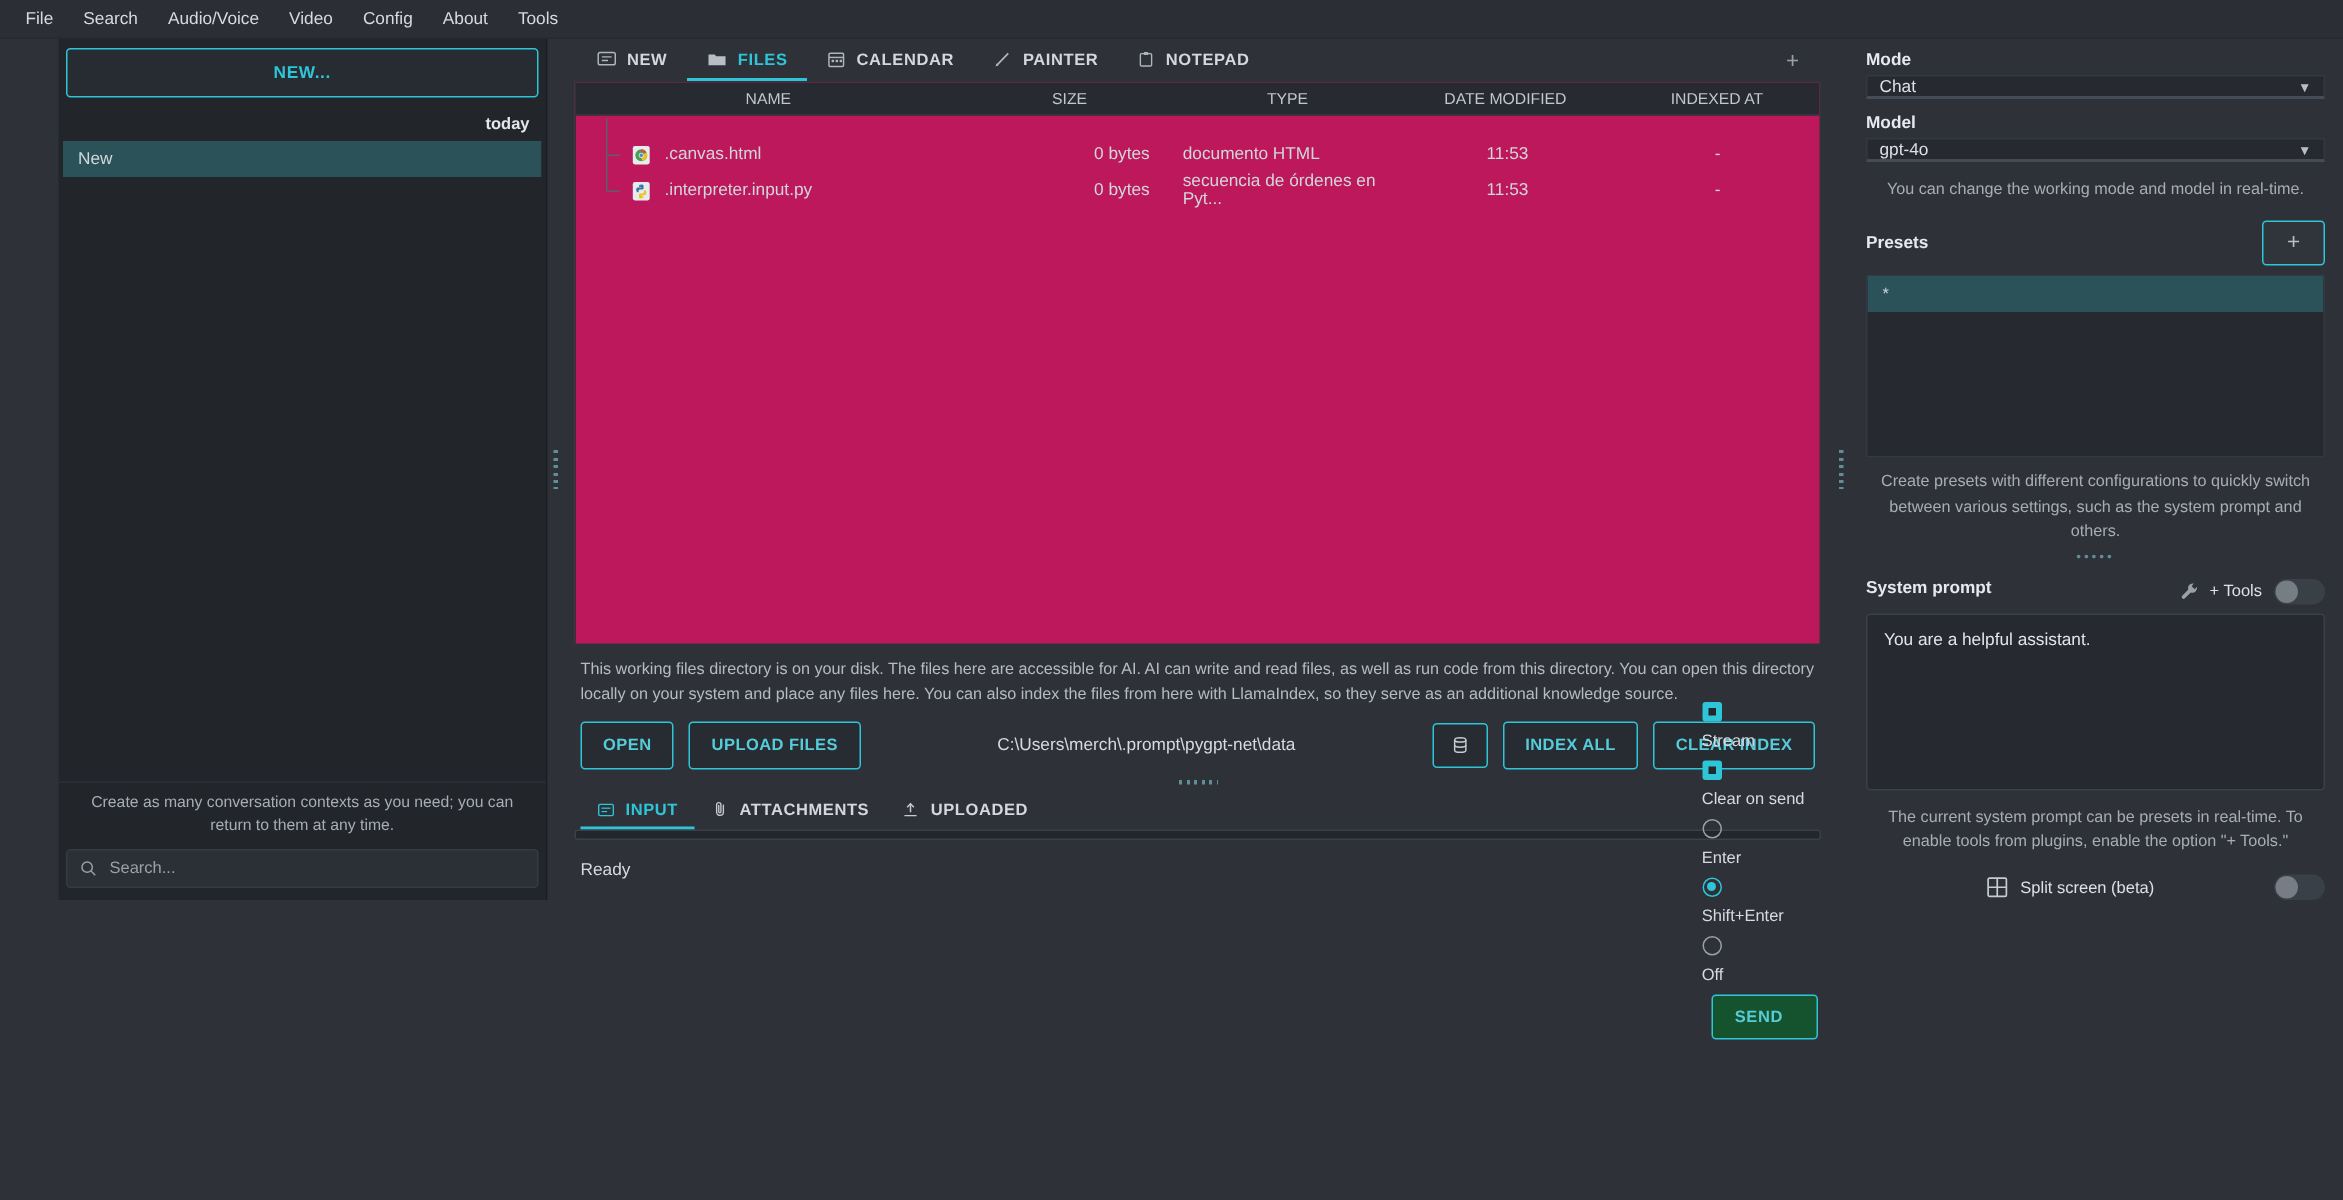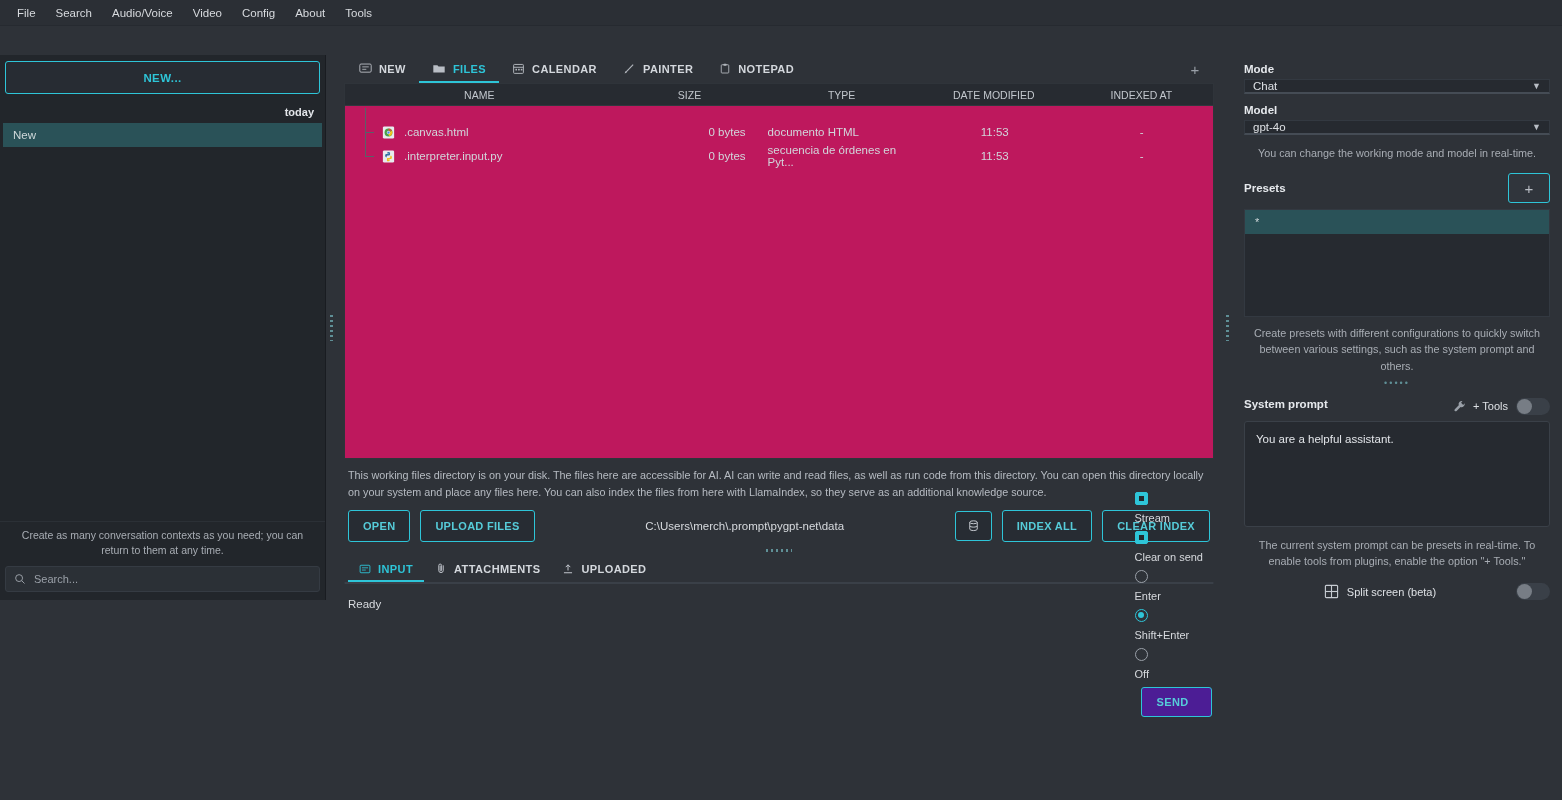--- a/index.html
+++ b/index.html
@@ -3,37 +3,37 @@
 <meta charset="utf-8">
 <style>
   * { box-sizing: border-box; margin: 0; padding: 0; }
   html, body {
     width: 1562px; height: 800px;
     background: #2e3238;
     font-family: "Liberation Sans", sans-serif;
     color: #d7dade;
     overflow: hidden;
   }
-  .app { display: flex; flex-direction: column; width: 1562px; height: 600px; gap: 29px; }
+  .app { display: flex; flex-direction: column; width: 1562px; height: 600px; }
 
   
   .menubar {
     height: 26px; flex: 0 0 26px;
     background: #2b2f35;
     display: flex; align-items: center;
     padding-left: 8px; gap: 2px;
     border-bottom: 1px solid #262a30;
   }
   .menu-item {
     font-size: 11.5px; color: #d7dade;
     padding: 4px 9px; border-radius: 2px; cursor: default;
   }
 
   
-  .body { flex: 1; display: flex; min-height: 0; }
+  .body { flex: 1; display: flex; min-height: 0; padding-left: 39px; }
 
   
   .sidebar {
     width: 326px; flex: 0 0 326px;
     background: #22262b;
     display: flex; flex-direction: column;
     border-right: 1px solid #191c21;
   }
   .new-btn {
     margin: 6px 5px 4px 5px;
@@ -192,21 +192,21 @@
   .chk i { width: 5px; height: 5px; background: #23272c; display: block; }
   .radio {
     width: 13px; height: 13px; border-radius: 50%;
     border: 1.5px solid #9aa0a8; display: flex;
     align-items: center; justify-content: center;
   }
   .radio.on { border-color: #2ec5d8; }
   .radio.on i { width: 6px; height: 6px; border-radius: 50%; background: #2ec5d8; display: block; }
   .ctl-label { font-size: 11px; color: #d7dade; margin-right: 9px; }
   .send-btn {
-    border: 1px solid #2ec5d8; border-radius: 3px; background: #4c1d95;
+    border: 1px solid #2ec5d8; border-radius: 3px; background: #14532d;
     color: #56ccd9; font-size: 11px; font-weight: bold; letter-spacing: .4px;
     padding: 8px 15px; margin-left: 6px; cursor: pointer;
   }
 
   
   .rightpanel {
     width: 330px; flex: 0 0 330px; background: #2e3238;
     padding: 8px 12px 0 12px; display: flex; flex-direction: column;
   }
   .r-label { font-size: 11.5px; font-weight: bold; color: #e6e9ed; margin-bottom: 4px; }

